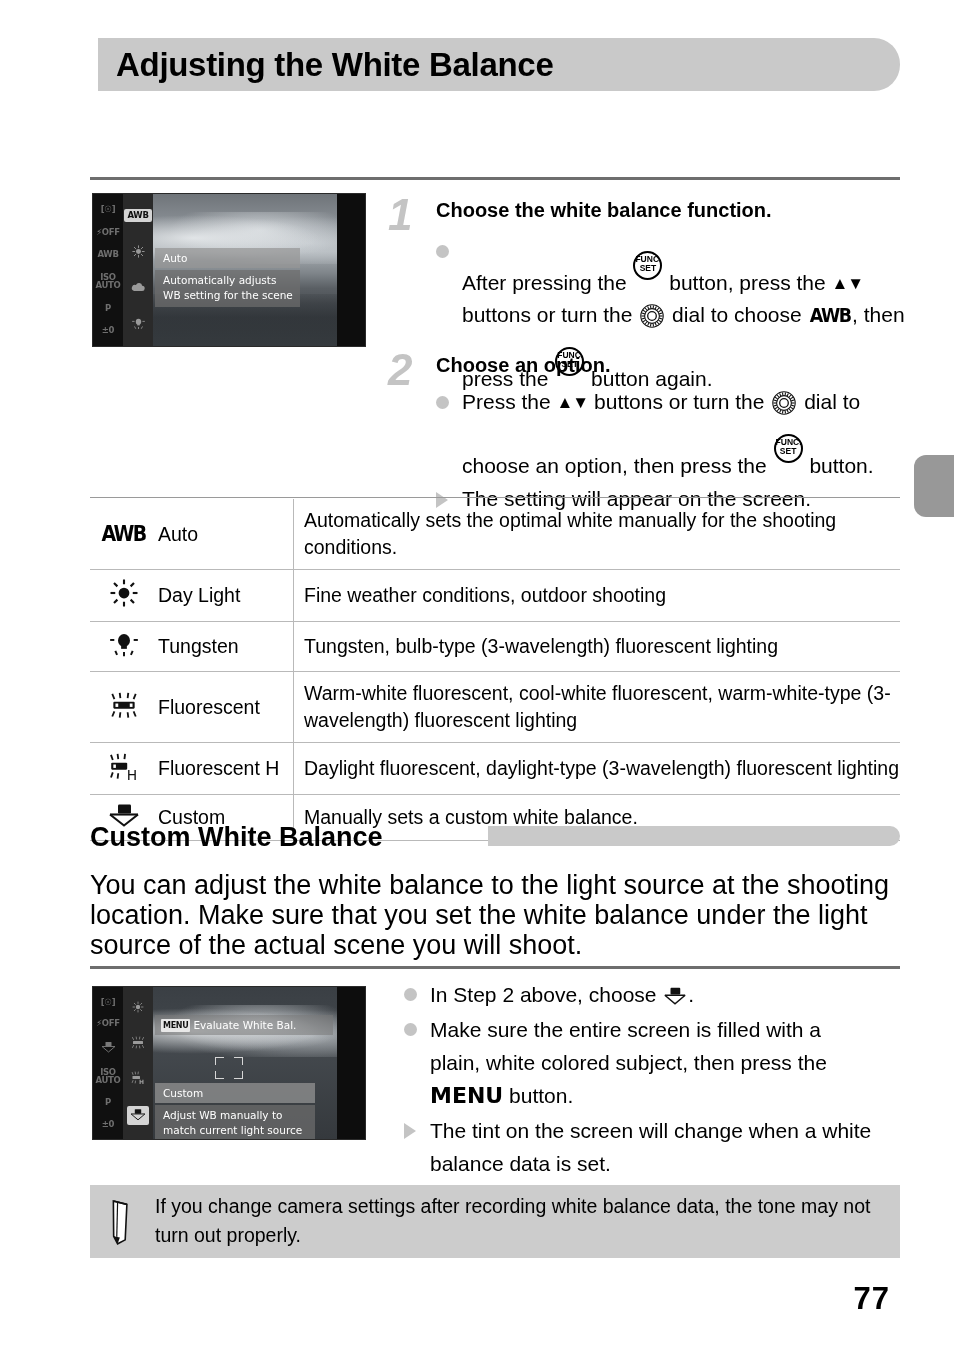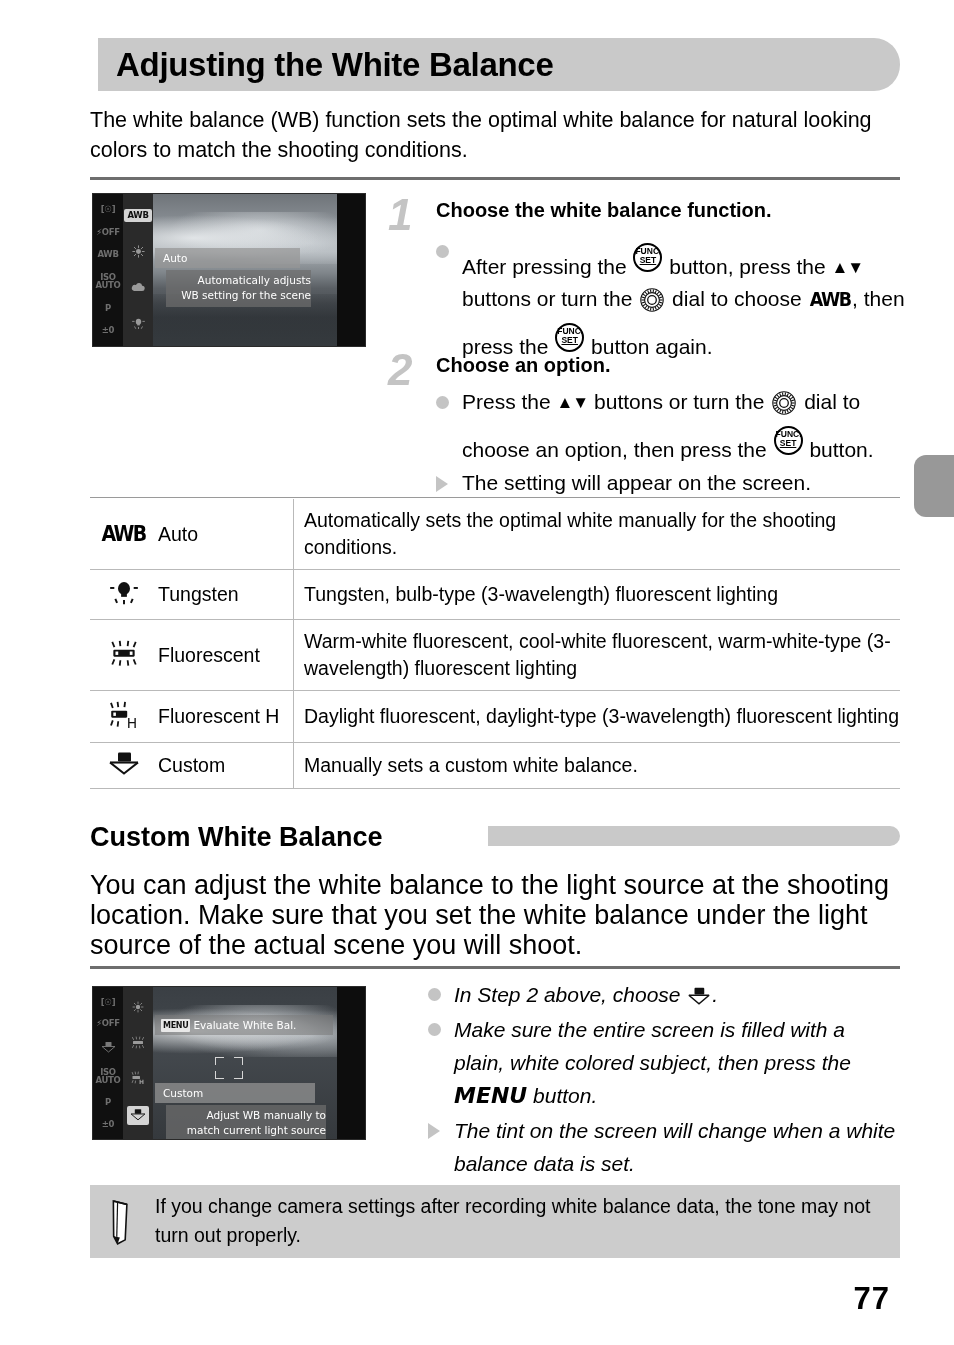--- a/index.html
+++ b/index.html
@@ -158,29 +158,28 @@
     width: 145px; height: 20px;
     background: rgba(150,150,150,0.72);
     color: #ffffff;
     font-size: 10.5px;
     line-height: 20px;
     padding-left: 8px;
     box-sizing: border-box;
   }
   .cam-label-desc {
     position: absolute;
-    left: 73px; top: 76px;
+    left: 62px; top: 76px;
     width: 145px;
     background: rgba(110,110,110,0.72);
     color: #ffffff;
     font-size: 10.5px;
     line-height: 15px;
     padding: 3px 0 4px 8px;
     box-sizing: border-box;
-    text-align: right;
   }
 
   .cam-menu-bar {
     position: absolute;
     left: 62px; top: 28px;
     width: 178px; height: 20px;
     background: rgba(120,120,120,0.55);
     color: #ffffff;
     font-size: 10.5px;
     line-height: 20px;
@@ -260,31 +259,31 @@
   }
 
   
   .ic-func {
     display: inline-block;
     width: 25px; height: 25px;
     border: 2px solid #000;
     border-radius: 50%;
     vertical-align: -6px;
     position: relative;
-    margin: 8px 1px;
+    margin: 16px 1px;
   }
   .ic-func b, .ic-func i {
     position: absolute; left: 0; right: 0;
     text-align: center;
     font-style: normal;
     font-weight: bold;
     font-family: "Liberation Sans", sans-serif;
   }
   .ic-func b { top: 2px; font-size: 8.5px; line-height: 9px; }
-  .ic-func i { top: 11px; font-size: 8.5px; line-height: 9px; text-decoration: underline; }
+  .ic-func i { top: 11px; font-size: 8.5px; line-height: 9px; }
 
   .ic-dial {
     display: inline-block;
     width: 24px; height: 24px;
     vertical-align: -6px;
     position: relative;
     margin: 0 2px;
   }
 
   .ic-awb {
@@ -372,25 +371,24 @@
     position: absolute;
     left: 90px; top: 870px;
     width: 812px;
     font-size: 27px;
     line-height: 30px;
   }
 
   
   .bottom-body {
     position: absolute;
-    left: 428px; top: 978px;
+    left: 404px; top: 978px;
     width: 468px;
     font-size: 21px;
     line-height: 33px;
-    font-style: italic;
   }
 
   
   .note {
     position: absolute;
     left: 90px; top: 1185px;
     width: 810px; height: 73px;
     background: #cccccc;
   }
   .note-text {
@@ -415,21 +413,20 @@
     letter-spacing: 1px;
   }
 </style>
 </head>
 <body>
 
 <div class="page">
 
   <div class="header-bar"></div>
   <div class="header-title">Adjusting the White Balance</div>
-  <div class="intro">The white balance (WB) function sets the optimal white balance for natural looking colors to match the shooting conditions.</div>
 
   <div class="rule r1"></div>
 
   <div class="edge-tab"></div>
 
   <div class="cam cam1">
     <div class="cam-photo">
       <div class="cam-skyline"></div>
     </div>
     <div class="cam-col-left">
@@ -562,20 +559,37 @@
   </div>
 
   <div class="rule-thin t1"></div>
 
   <table class="wb-table">
     <tbody>
         <tr>
           <td class="col-icon"><span class="g g-awb">AWB</span></td>
           <td class="col-name">Auto</td>
           <td class="col-desc">Automatically sets the optimal white manually for the shooting conditions.</td>
+        </tr>
+        <tr>
+          <td class="col-icon"><svg width="30" height="30" viewBox="0 0 24 24">
+              <circle cx="12" cy="12" r="4.3" fill="#111"></circle>
+              <g stroke="#111" stroke-width="1.7" stroke-linecap="butt">
+                <line x1="12" y1="1.2" x2="12" y2="5"></line>
+                <line x1="12" y1="19" x2="12" y2="22.8"></line>
+                <line x1="1.2" y1="12" x2="5" y2="12"></line>
+                <line x1="19" y1="12" x2="22.8" y2="12"></line>
+                <line x1="4" y1="4" x2="6.7" y2="6.7"></line>
+                <line x1="17.3" y1="17.3" x2="20" y2="20"></line>
+                <line x1="20" y1="4" x2="17.3" y2="6.7"></line>
+                <line x1="6.7" y1="17.3" x2="4" y2="20"></line>
+              </g>
+            </svg></td>
+          <td class="col-name">Day Light</td>
+          <td class="col-desc">Fine weather conditions, outdoor shooting</td>
         </tr>
         <tr>
           <td class="col-icon"><svg width="30" height="28" viewBox="0 0 26 24">
               <ellipse cx="13" cy="9" rx="5.2" ry="5.6" fill="#111"></ellipse>
               <rect x="10.5" y="13.8" width="5" height="2.4" fill="#111"></rect>
               <g stroke="#111" stroke-width="1.7" stroke-linecap="butt">
                 <line x1="1" y1="8.5" x2="4.6" y2="8.5"></line>
                 <line x1="21.4" y1="8.5" x2="25" y2="8.5"></line>
                 <line x1="5.5" y1="18" x2="7" y2="21.5"></line>
                 <line x1="13" y1="19" x2="13" y2="22.6"></line>

